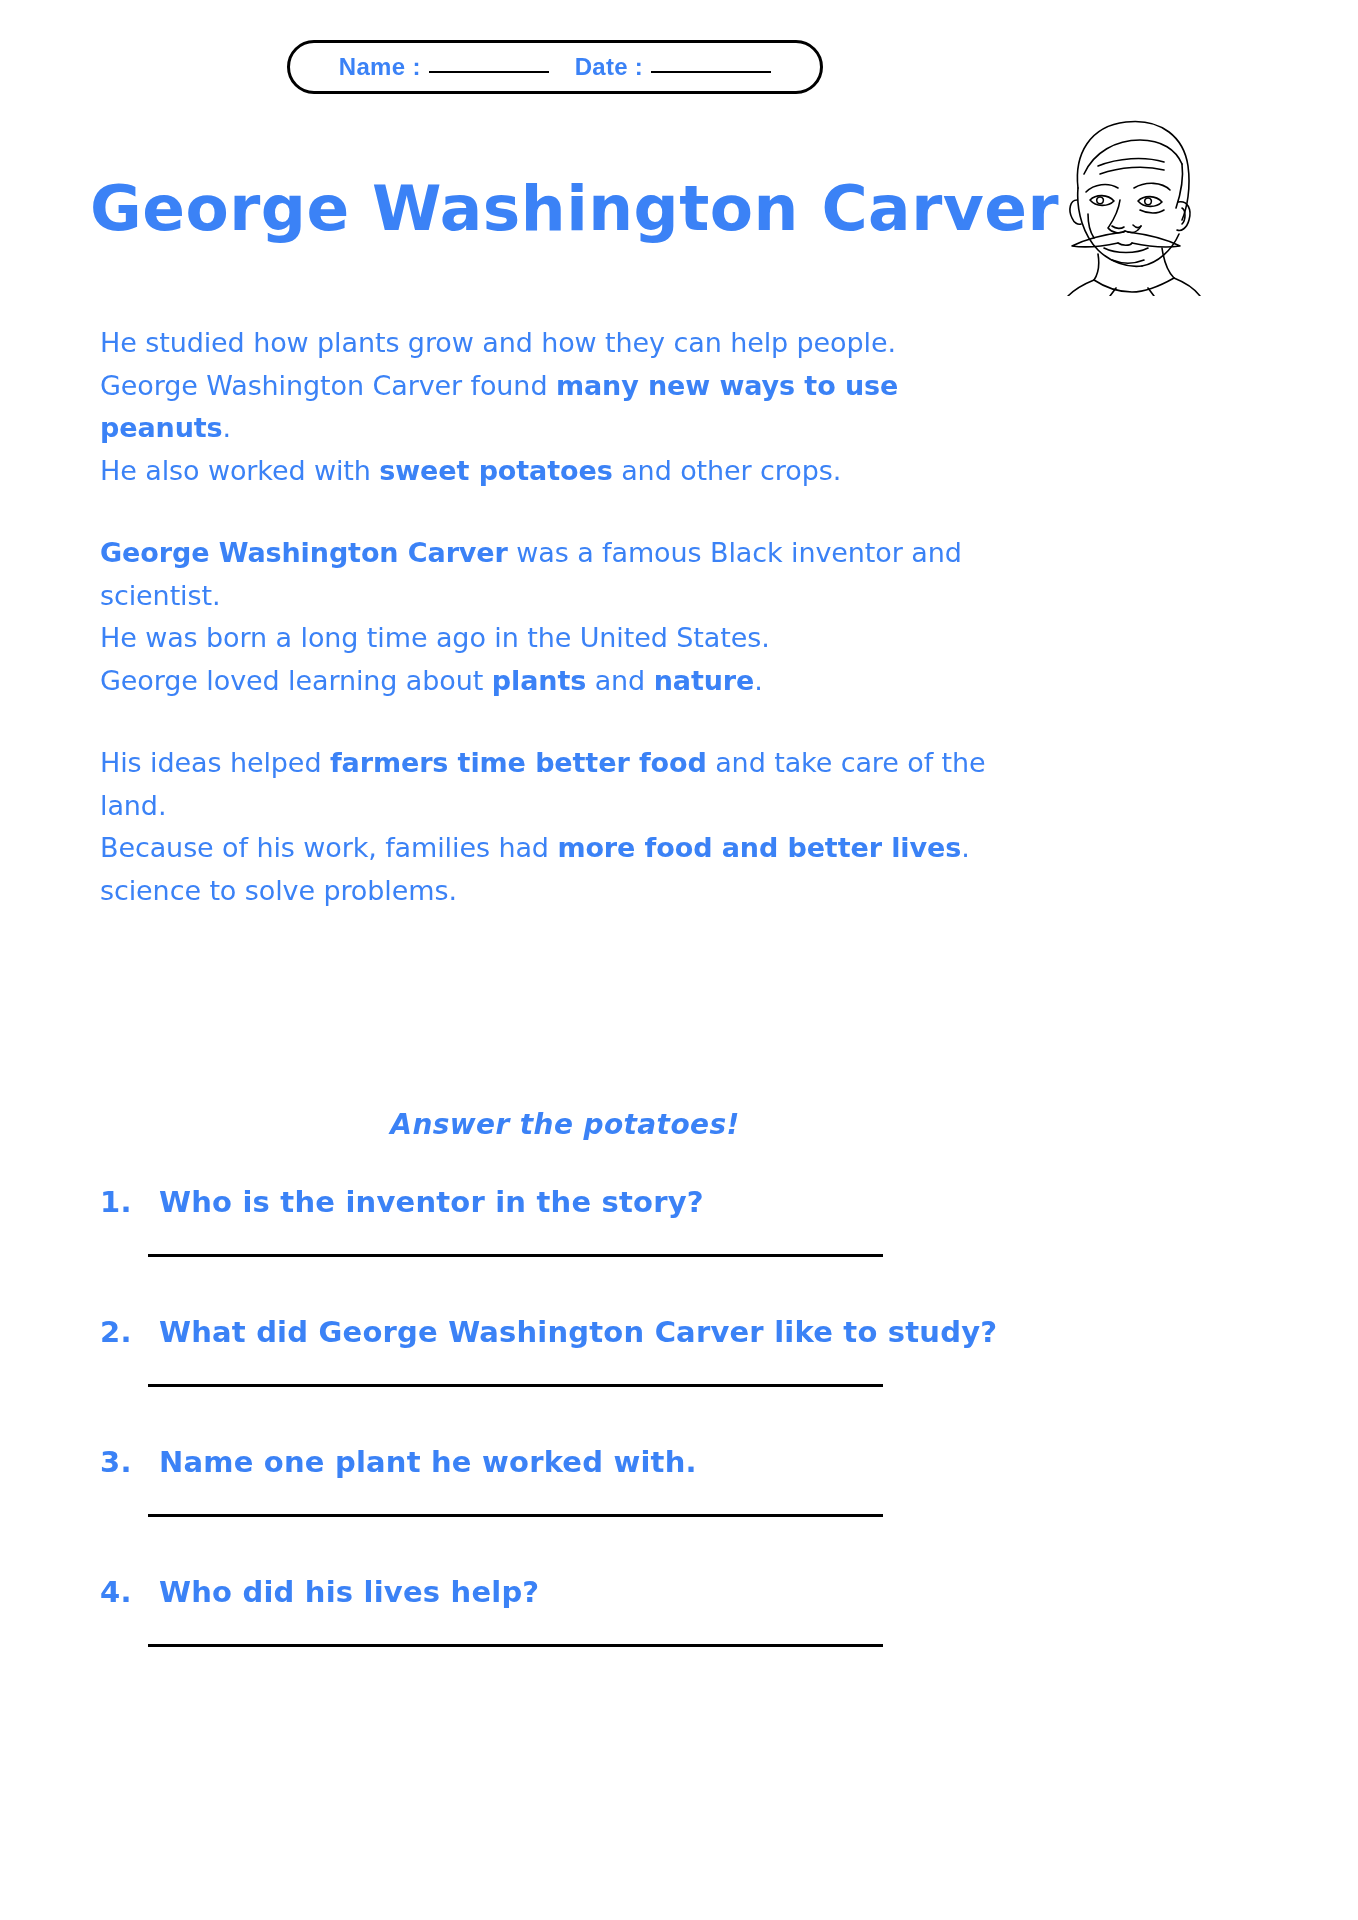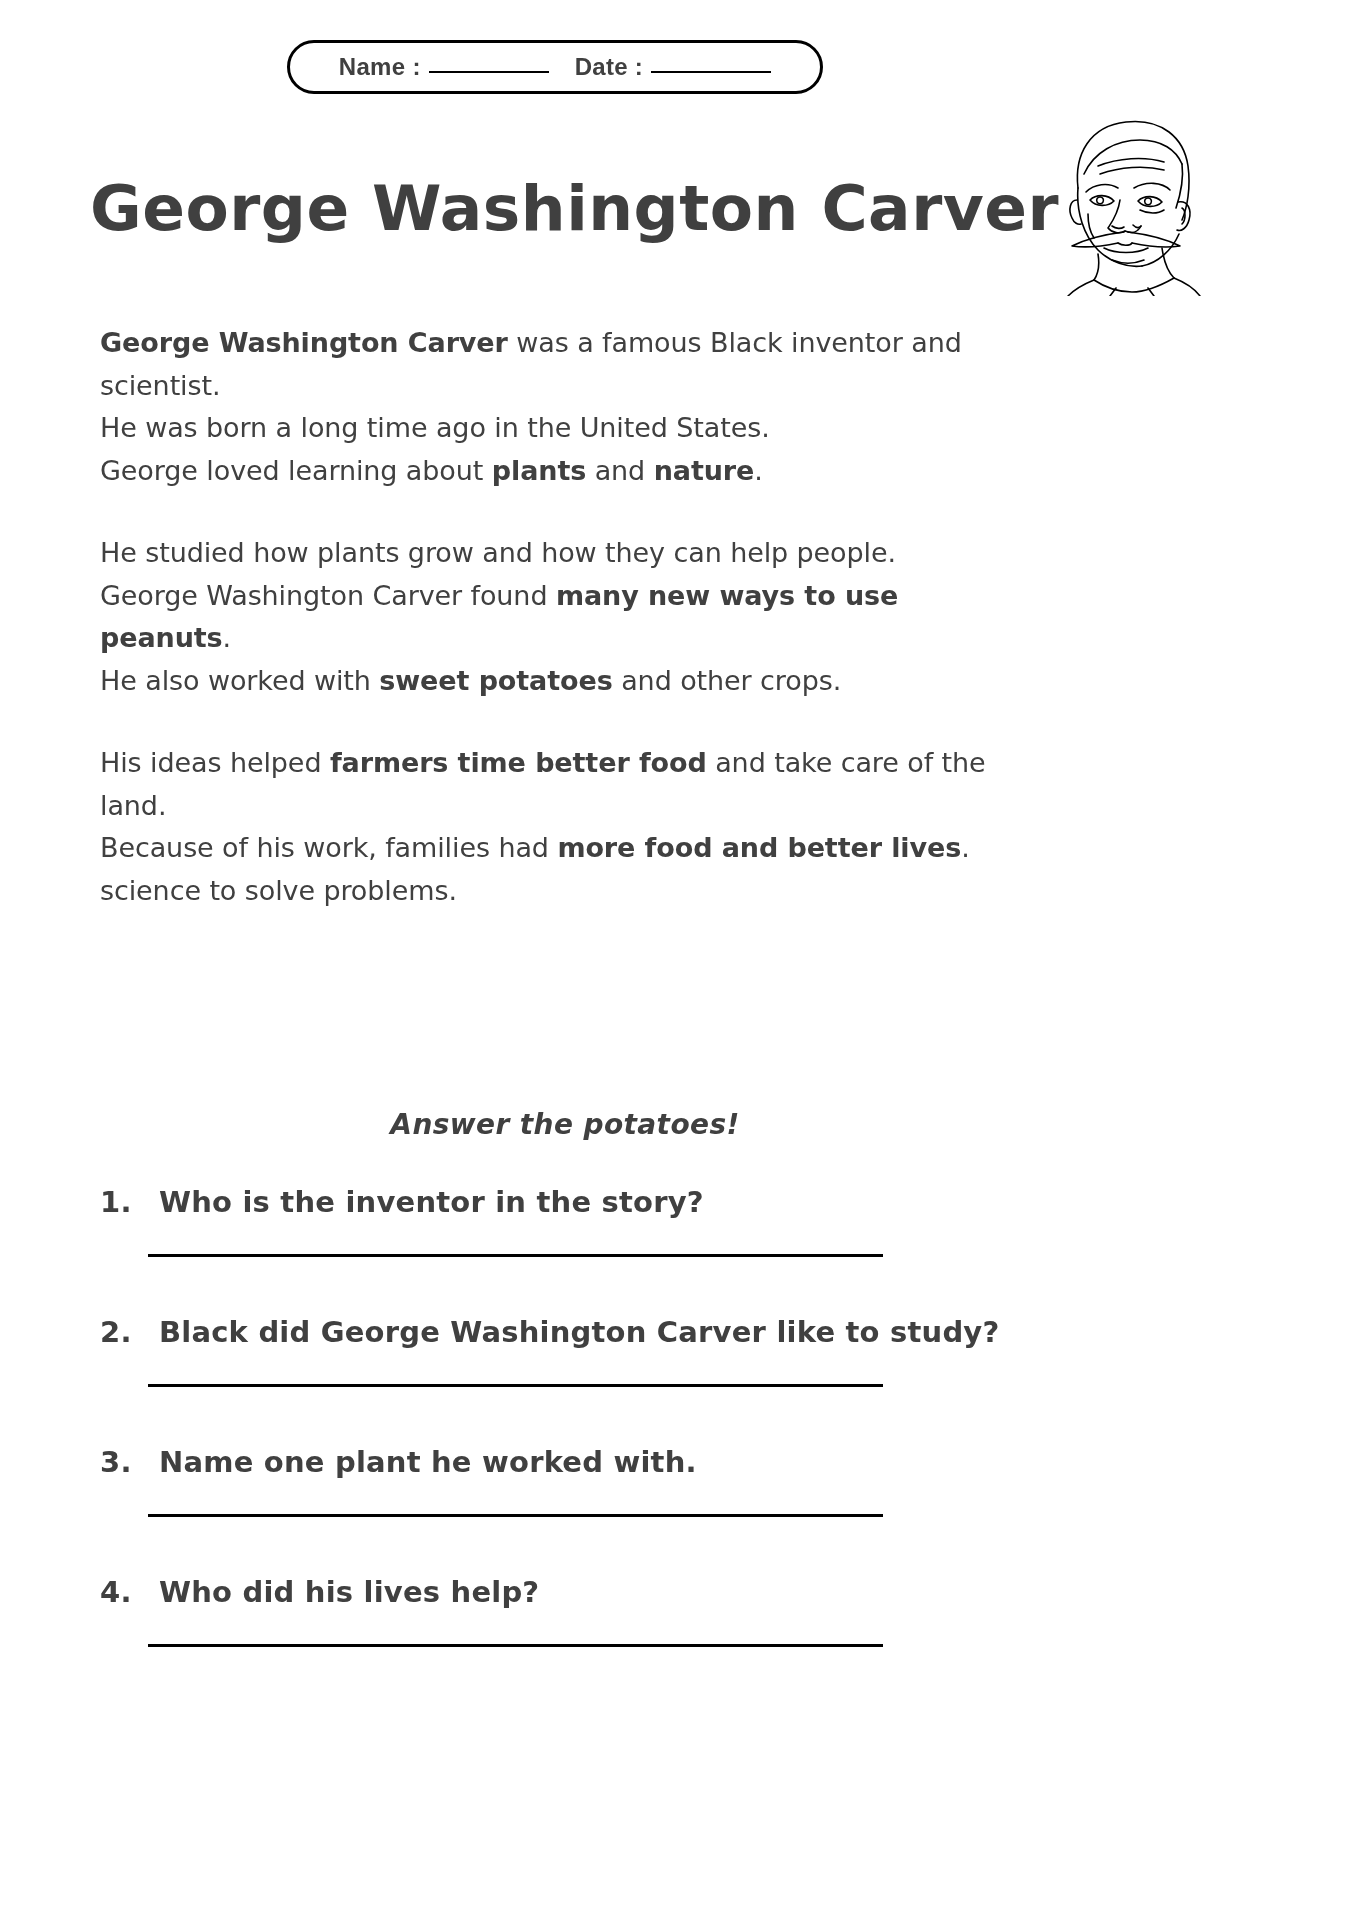--- a/index.html
+++ b/index.html
@@ -7,21 +7,21 @@
     padding: 0;
     background: #ffffff;
   }
   .page {
     position: relative;
     width: 1358px;
     height: 1920px;
     background: #ffffff;
     overflow: hidden;
     font-family: "DejaVu Sans", sans-serif;
-    color: #404040;
+    color: #3b82f6;
   }
 
   
   .namedate-box {
     position: absolute;
     left: 287px;
     top: 40px;
     width: 536px;
     height: 54px;
     border: 3px solid #000;
@@ -213,29 +213,29 @@
       <path d="M142 182 C152 186 162 192 168 200"></path>
       <path d="M62 184 C74 192 88 196 100 196 C112 196 128 190 142 182"></path>
       <path d="M84 192 L78 200"></path>
       <path d="M116 192 L122 200"></path>
     </svg>
   </div>
 
   <div class="passage">
 
     <p>
+      <span class="ln">He studied how plants grow and how they can help people.</span>
+      <span class="ln"><span>George Washington Carver found </span><b>many new ways to use peanuts</b><span>.</span></span>
+      <span class="ln"><span>He also worked with </span><b>sweet potatoes</b><span> and other crops.</span></span>
+    </p>
+
+    <p>
       <span class="ln"><b>George Washington Carver</b><span> was a famous Black inventor and scientist.</span></span>
       <span class="ln">He was born a long time ago in the United States.</span>
       <span class="ln"><span>George loved learning about </span><b>plants</b><span> and </span><b>nature</b><span>.</span></span>
-    </p>
-
-    <p>
-      <span class="ln">He studied how plants grow and how they can help people.</span>
-      <span class="ln"><span>George Washington Carver found </span><b>many new ways to use peanuts</b><span>.</span></span>
-      <span class="ln"><span>He also worked with </span><b>sweet potatoes</b><span> and other crops.</span></span>
     </p>
 
     <p>
       <span class="ln"><span>His ideas helped </span><b>farmers time better food</b><span> and take care of the land.</span></span>
       <span class="ln"><span>Because of his work, families had </span><b>more food and better lives</b><span>.</span></span>
       <span class="ln">science to solve problems.</span>
     </p>
 
   </div>
 
@@ -247,21 +247,21 @@
       <div class="q-line">
         <span class="q-num">1.</span>
         <span class="q-text">Who is the inventor in the story?</span>
       </div>
       <div class="answer-rule"></div>
     </div>
 
     <div class="q-item">
       <div class="q-line">
         <span class="q-num">2.</span>
-        <span class="q-text">Black did George Washington Carver like to study?</span>
+        <span class="q-text">What did George Washington Carver like to study?</span>
       </div>
       <div class="answer-rule"></div>
     </div>
 
     <div class="q-item">
       <div class="q-line">
         <span class="q-num">3.</span>
         <span class="q-text">Name one plant he worked with.</span>
       </div>
       <div class="answer-rule"></div>

